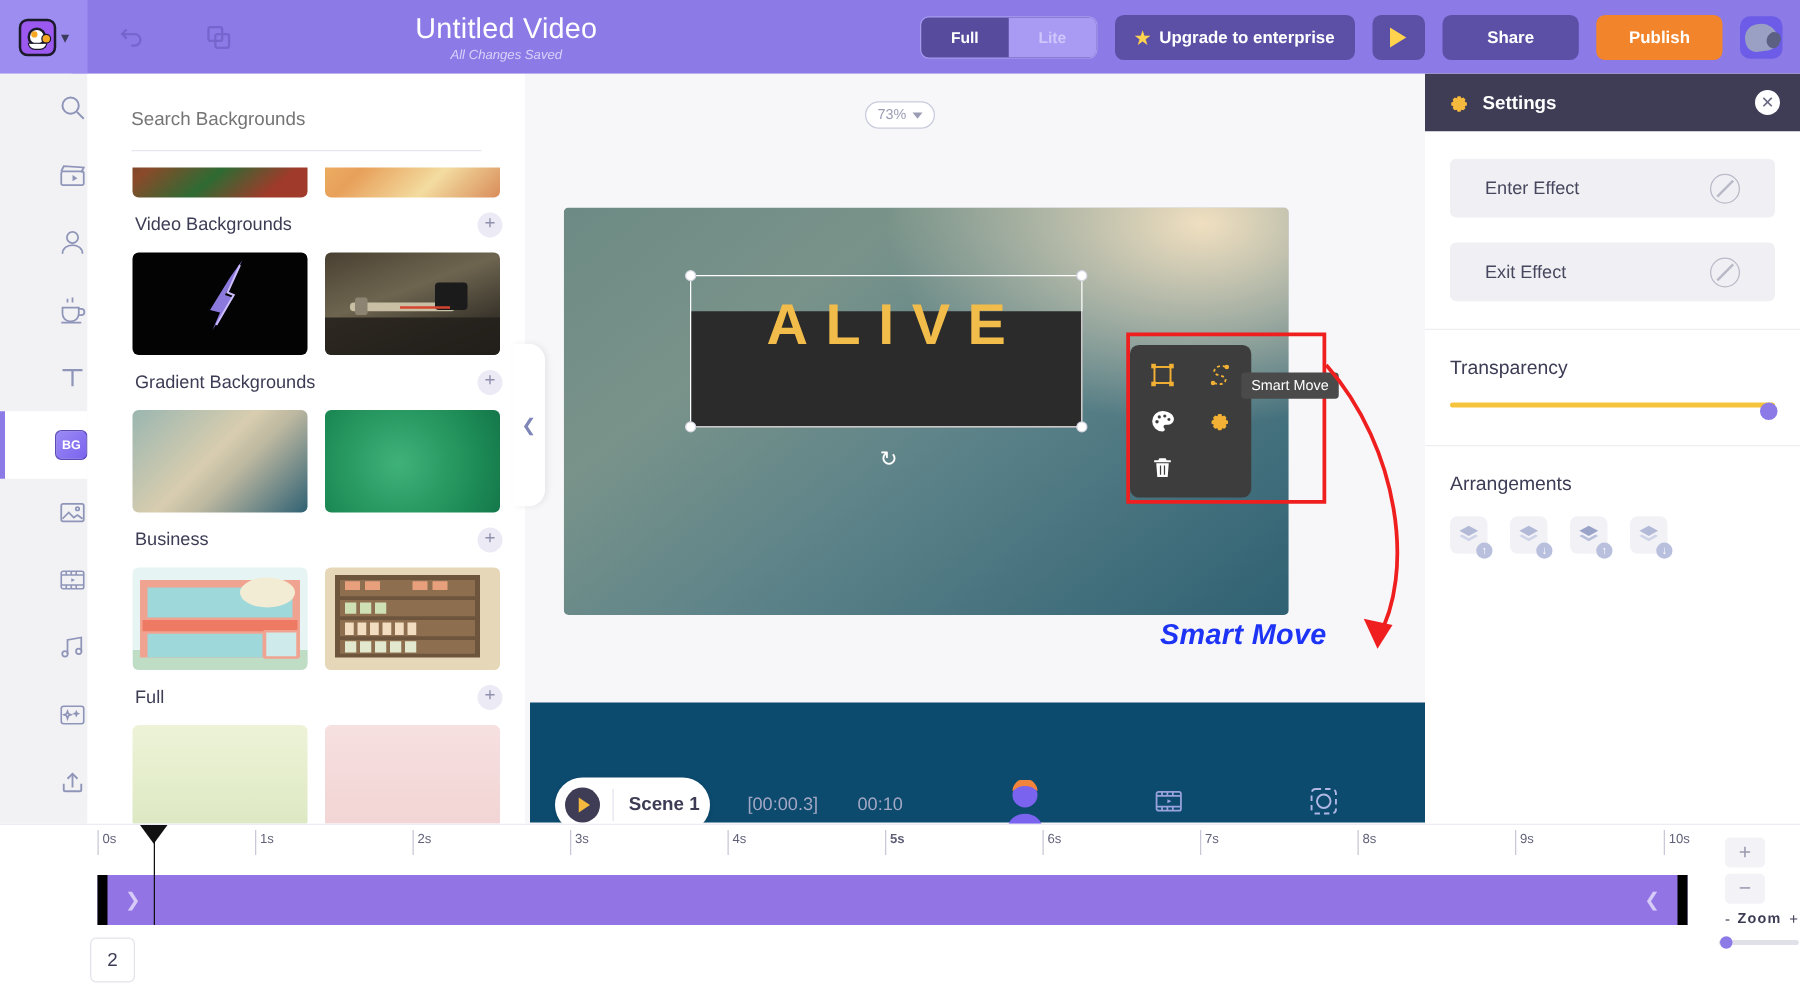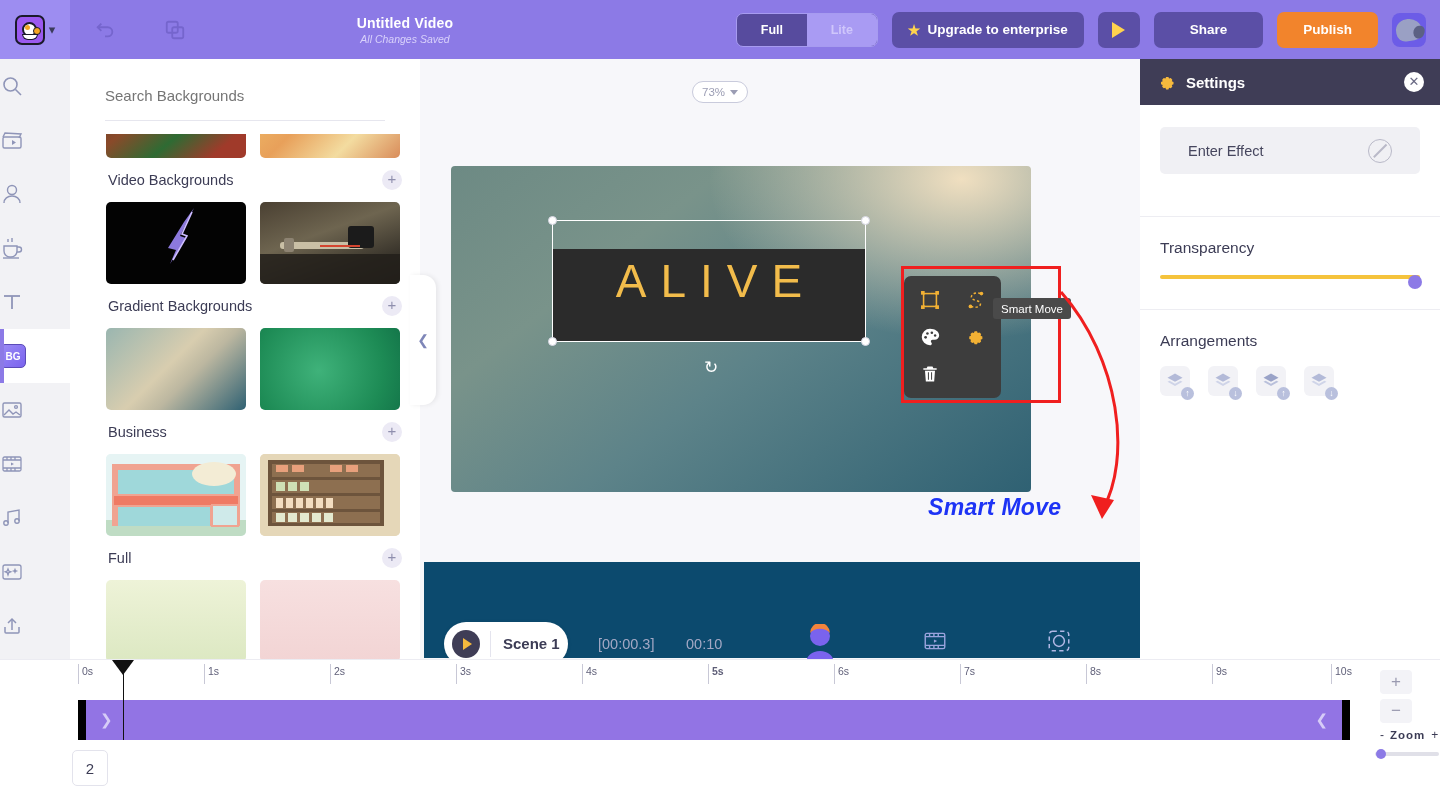--- a/index.html
+++ b/index.html
@@ -44,21 +44,21 @@
   .logo-chev {
     font-size: 13px; color: #3b3b5c; line-height: 1;
   }
   .tb-icon-btn {
     width: 70px; height: 59px; display: flex; align-items: center; justify-content: center;
   }
   .tb-icon-btn svg { opacity: .35; }
   .tb-title-wrap {
     flex: 0 0 auto; margin-left: 80px; text-align: center; width: 230px;
   }
-  .tb-title { font-size: 14px; font-weight: bold; color: #fff; letter-spacing: .2px; }
+  .tb-title { font-size: 23px; font-weight: normal; color: #fff; letter-spacing: .2px; }
   .tb-sub { font-size: 10.5px; color: #d9d2fb; font-style: italic; margin-top: 2px; }
 
   .tb-right {
     position: absolute; right: 14px; top: 0; height: 59px;
     display: flex; align-items: center; gap: 14px;
   }
   .seg {
     display: flex; border: 1px solid #a79bf0; border-radius: 7px; overflow: hidden;
     background: #574b9e; height: 34px;
   }
@@ -98,21 +98,21 @@
 
   
   .rail {
     position: absolute; left: 0; top: 59px; width: 70px; height: 600px;
     background: #f2f2f5;
   }
   .rail-group {
     background: #f2f2f5; border-radius: 0 14px 14px 0;
   }
   .rail-item {
-    width: 70px; height: 54px; display: flex; align-items: center; justify-content: flex-start;
+    width: 70px; height: 54px; display: flex; align-items: center; justify-content: flex-end;
     cursor: pointer; position: relative;
   }
   .rail-item.active::before {
     content: ""; position: absolute; left: 0; top: 0; width: 4px; height: 54px;
     background: #8c7ae6;
   }
   .rail-item.active { background: #ffffff; }
   .bg-chip {
     width: 26px; height: 24px; border-radius: 5px;
     background: linear-gradient(135deg,#9b8bf5,#7a63ee);
@@ -198,23 +198,23 @@
   }
   .sel-handle {
     position: absolute; width: 9px; height: 9px; border-radius: 50%;
     background: #fff; border: 1px solid #d6d6e2;
   }
   .txt-band {
     position: absolute; left: 132px; top: 190px; width: 314px; height: 93px;
     background: #2b2b2b;
   }
   .alive {
-    position: absolute; left: 132px; top: 172px; width: 314px; height: 100px;
+    position: absolute; left: 132px; top: 150px; width: 314px; height: 100px;
     display: flex; align-items: center; justify-content: center;
-    font-size: 46px; font-weight: normal; color: #f2bc4b; letter-spacing: 14px;
+    font-size: 46px; font-weight: bold; color: #f2bc4b; letter-spacing: 14px;
     text-indent: 14px;
   }
   .rot-handle {
     position: absolute; left: 282px; top: 300px; width: 18px; height: 18px;
     color: #fff; font-size: 17px; line-height: 18px; text-align: center; cursor: pointer;
   }
   .float-toolbar {
     position: absolute; left: 484px; top: 217px; width: 97px; height: 122px;
     background: #3d3d3d; border-radius: 7px;
     display: grid; grid-template-columns: 1fr 1fr; grid-template-rows: 1fr 1fr 1fr;
@@ -724,20 +724,24 @@
       <div class="set-title">Settings</div>
       <div class="set-close">✕</div>
     </div>
 
     <div style="height:22px"></div>
     <div class="eff-row">
       <div class="eff-label">Enter Effect</div>
       <div class="no-circ"></div>
     </div>
     <div style="height:20px"></div>
+    <div class="eff-row">
+      <div class="eff-label">Exit Effect</div>
+      <div class="no-circ"></div>
+    </div>
 
     <div class="hr"></div>
     <div class="sec-label">Transparency</div>
     <div class="slider-wrap">
       <div class="slider-track"></div>
       <div class="slider-knob"></div>
     </div>
 
     <div class="hr" style="margin-top:20px"></div>
     <div class="sec-label">Arrangements</div>

